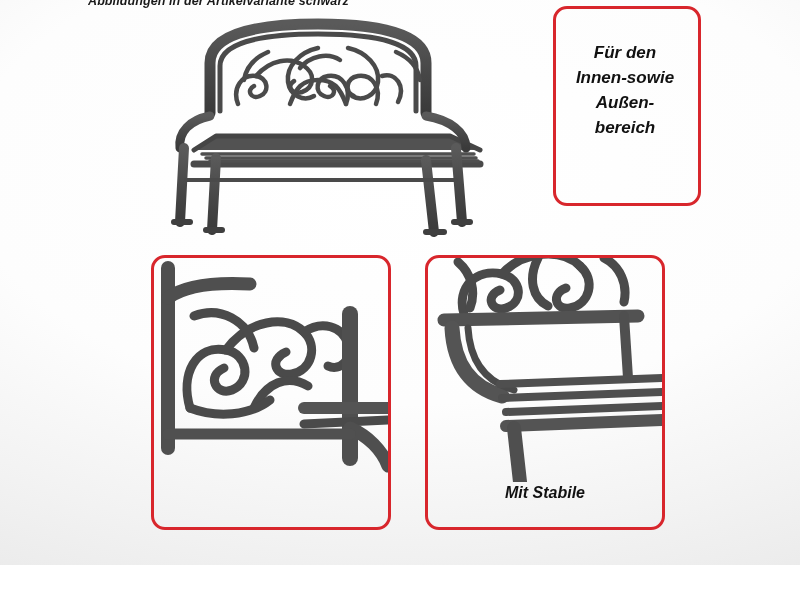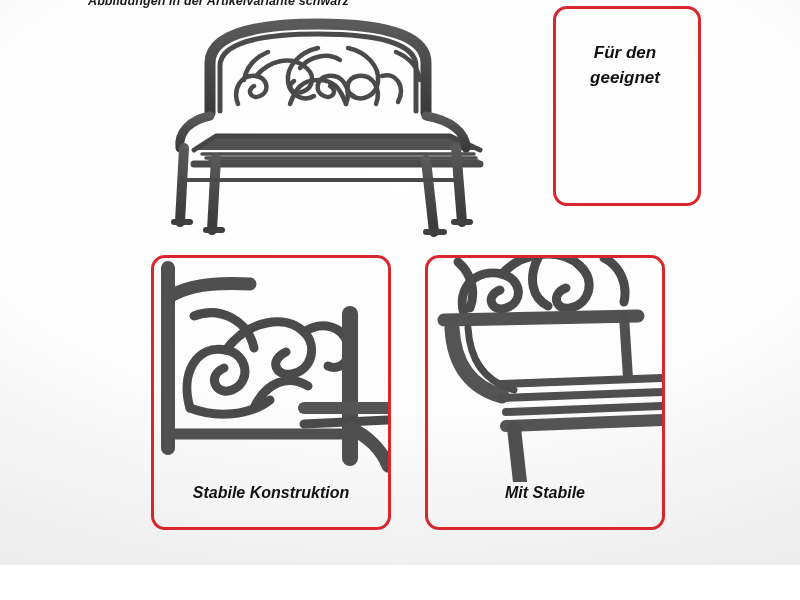--- a/index.html
+++ b/index.html
@@ -251,25 +251,26 @@
         <path d="M86,170 L92,224" stroke="#4f4f4f" stroke-width="14"></path>
 
         <path d="M196,58 L200,120" stroke="#4f4f4f" stroke-width="10"></path>
       </g>
     </svg>
   </div>
 
   <div class="callout" id="callout-outdoor"></div>
   <div class="callout-text" id="callout-outdoor-label">
     <div>Für den</div>
-    <div>geeignet</div>
+    <div>Innen-sowie</div>
+    <div>Außen-</div>
+    <div>bereich</div>
   </div>
 
   <div class="callout" id="callout-construction"></div>
-  <div class="callout-caption" id="caption-construction">Stabile Konstruktion</div>
 
   <div class="callout" id="callout-armrest"></div>
   <div class="callout-caption" id="caption-armrest">Mit Stabile</div>
 
   <div class="top-caption">Abbildungen in der Artikelvariante schwarz</div>
 
   <div class="bottom-white"></div>
 </div>
 
 </body></html>

